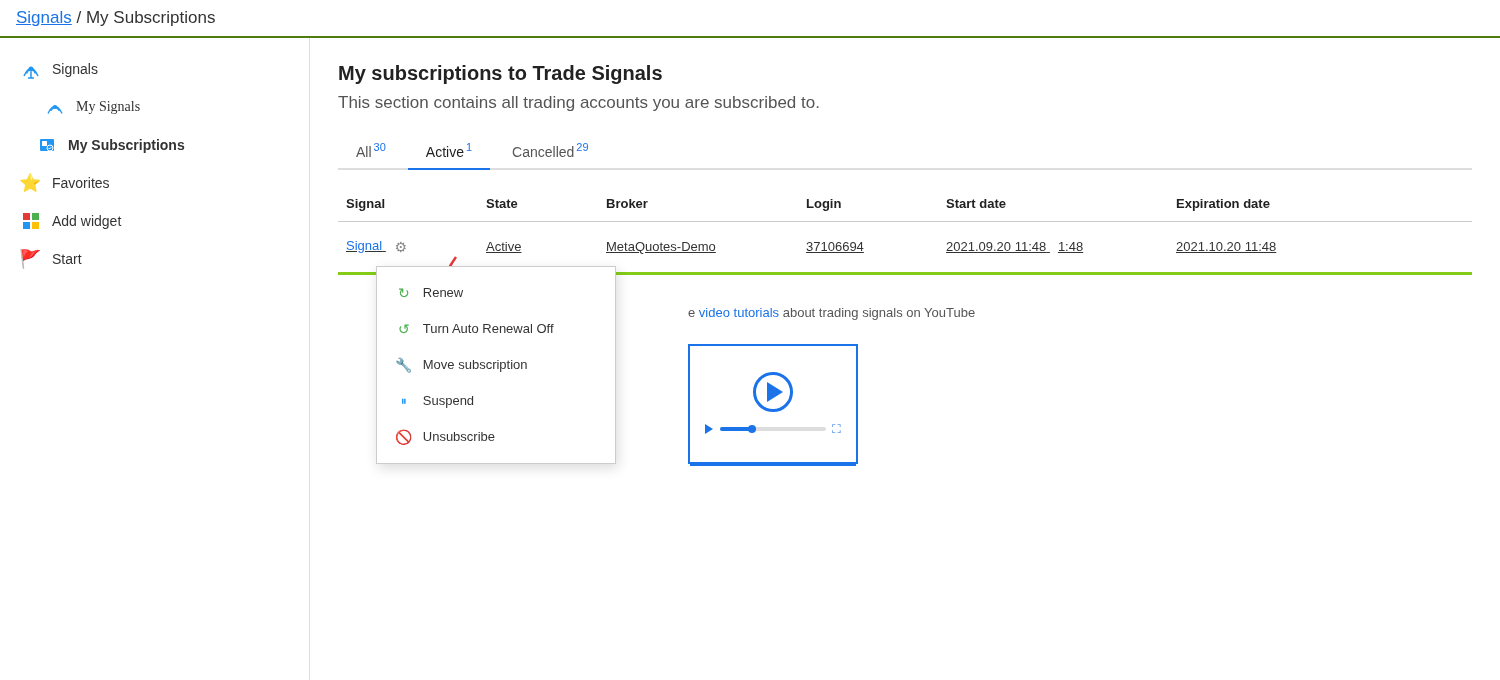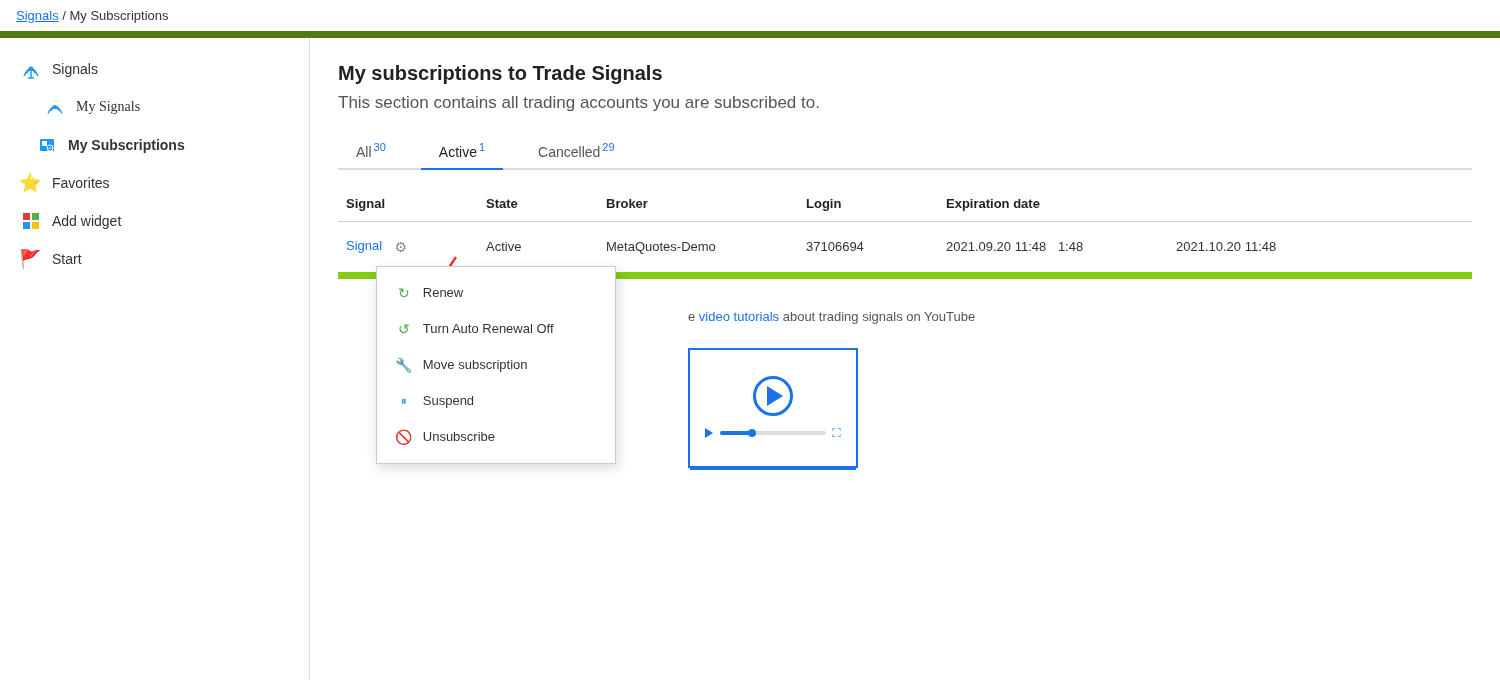--- a/index.html
+++ b/index.html
@@ -1,22 +1,22 @@
 <!DOCTYPE html>
 <html><head>
   <meta charset="utf-8">
   <style>
     * { box-sizing: border-box; margin: 0; padding: 0; }
     body { font-family: Arial, sans-serif; font-size: 14px; color: #333; background: #fff; }
 
     
     .breadcrumb {
       padding: 8px 16px;
-      font-size: 13px;
-      border-bottom: 7px solid #4d7c0f;
+      font-size: 17px;
+      border-bottom: 2px solid #4d7c0f;
       color: #333;
     }
     .breadcrumb a {
       color: #1a73e8;
       text-decoration: underline;
       cursor: pointer;
     }
 
     
     .layout {
@@ -73,21 +73,21 @@
       color: #555;
       margin-bottom: 4px;
     }
 
     
     .tabs {
       display: flex;
       align-items: flex-end;
       border-bottom: 2px solid #ddd;
       margin: 20px 0 0 0;
-      gap: 17px;
+      gap: 4px;
     }
     .tab {
       padding: 8px 18px;
       cursor: pointer;
       font-size: 14px;
       color: #555;
       position: relative;
       border-bottom: 2px solid transparent;
       margin-bottom: -2px;
     }
@@ -116,22 +116,23 @@
     .table-header-cell {
       font-weight: bold;
       font-size: 13px;
       color: #222;
       padding: 4px 8px;
     }
     .table-row {
       display: grid;
       grid-template-columns: 140px 120px 200px 140px 230px 220px;
       padding: 10px 0;
-      border-bottom: 7px solid #84cc16;
-      align-items: center;
+      border-bottom: 3px solid #84cc16;
+      align-items: center;
+      text-decoration: underline;
     }
     .table-cell {
       padding: 4px 8px;
       font-size: 13px;
       color: #333;
     }
     .signal-link {
       color: #1a73e8;
       text-decoration: none;
       cursor: pointer;
@@ -391,20 +392,21 @@
         <span>Cancelled</span><sup class="tab-count">29</sup>
       </div>
     </div>
 
     <div class="table-container">
       <div class="table-header">
         <div class="table-header-cell">Signal</div>
         <div class="table-header-cell">State</div>
         <div class="table-header-cell">Broker</div>
         <div class="table-header-cell">Login</div>
+        <div class="table-header-cell">Start date</div>
         <div class="table-header-cell">Expiration date</div>
       </div>
 
       <div class="signal-row-area">
         <div class="table-row">
           <div class="table-cell">
             <a class="signal-link">Signal</a>
             <div class="dropdown-wrapper">
               <button class="gear-btn" id="gear-toggle">⚙</button>
               <div class="dropdown-menu" id="dropdown-menu">

